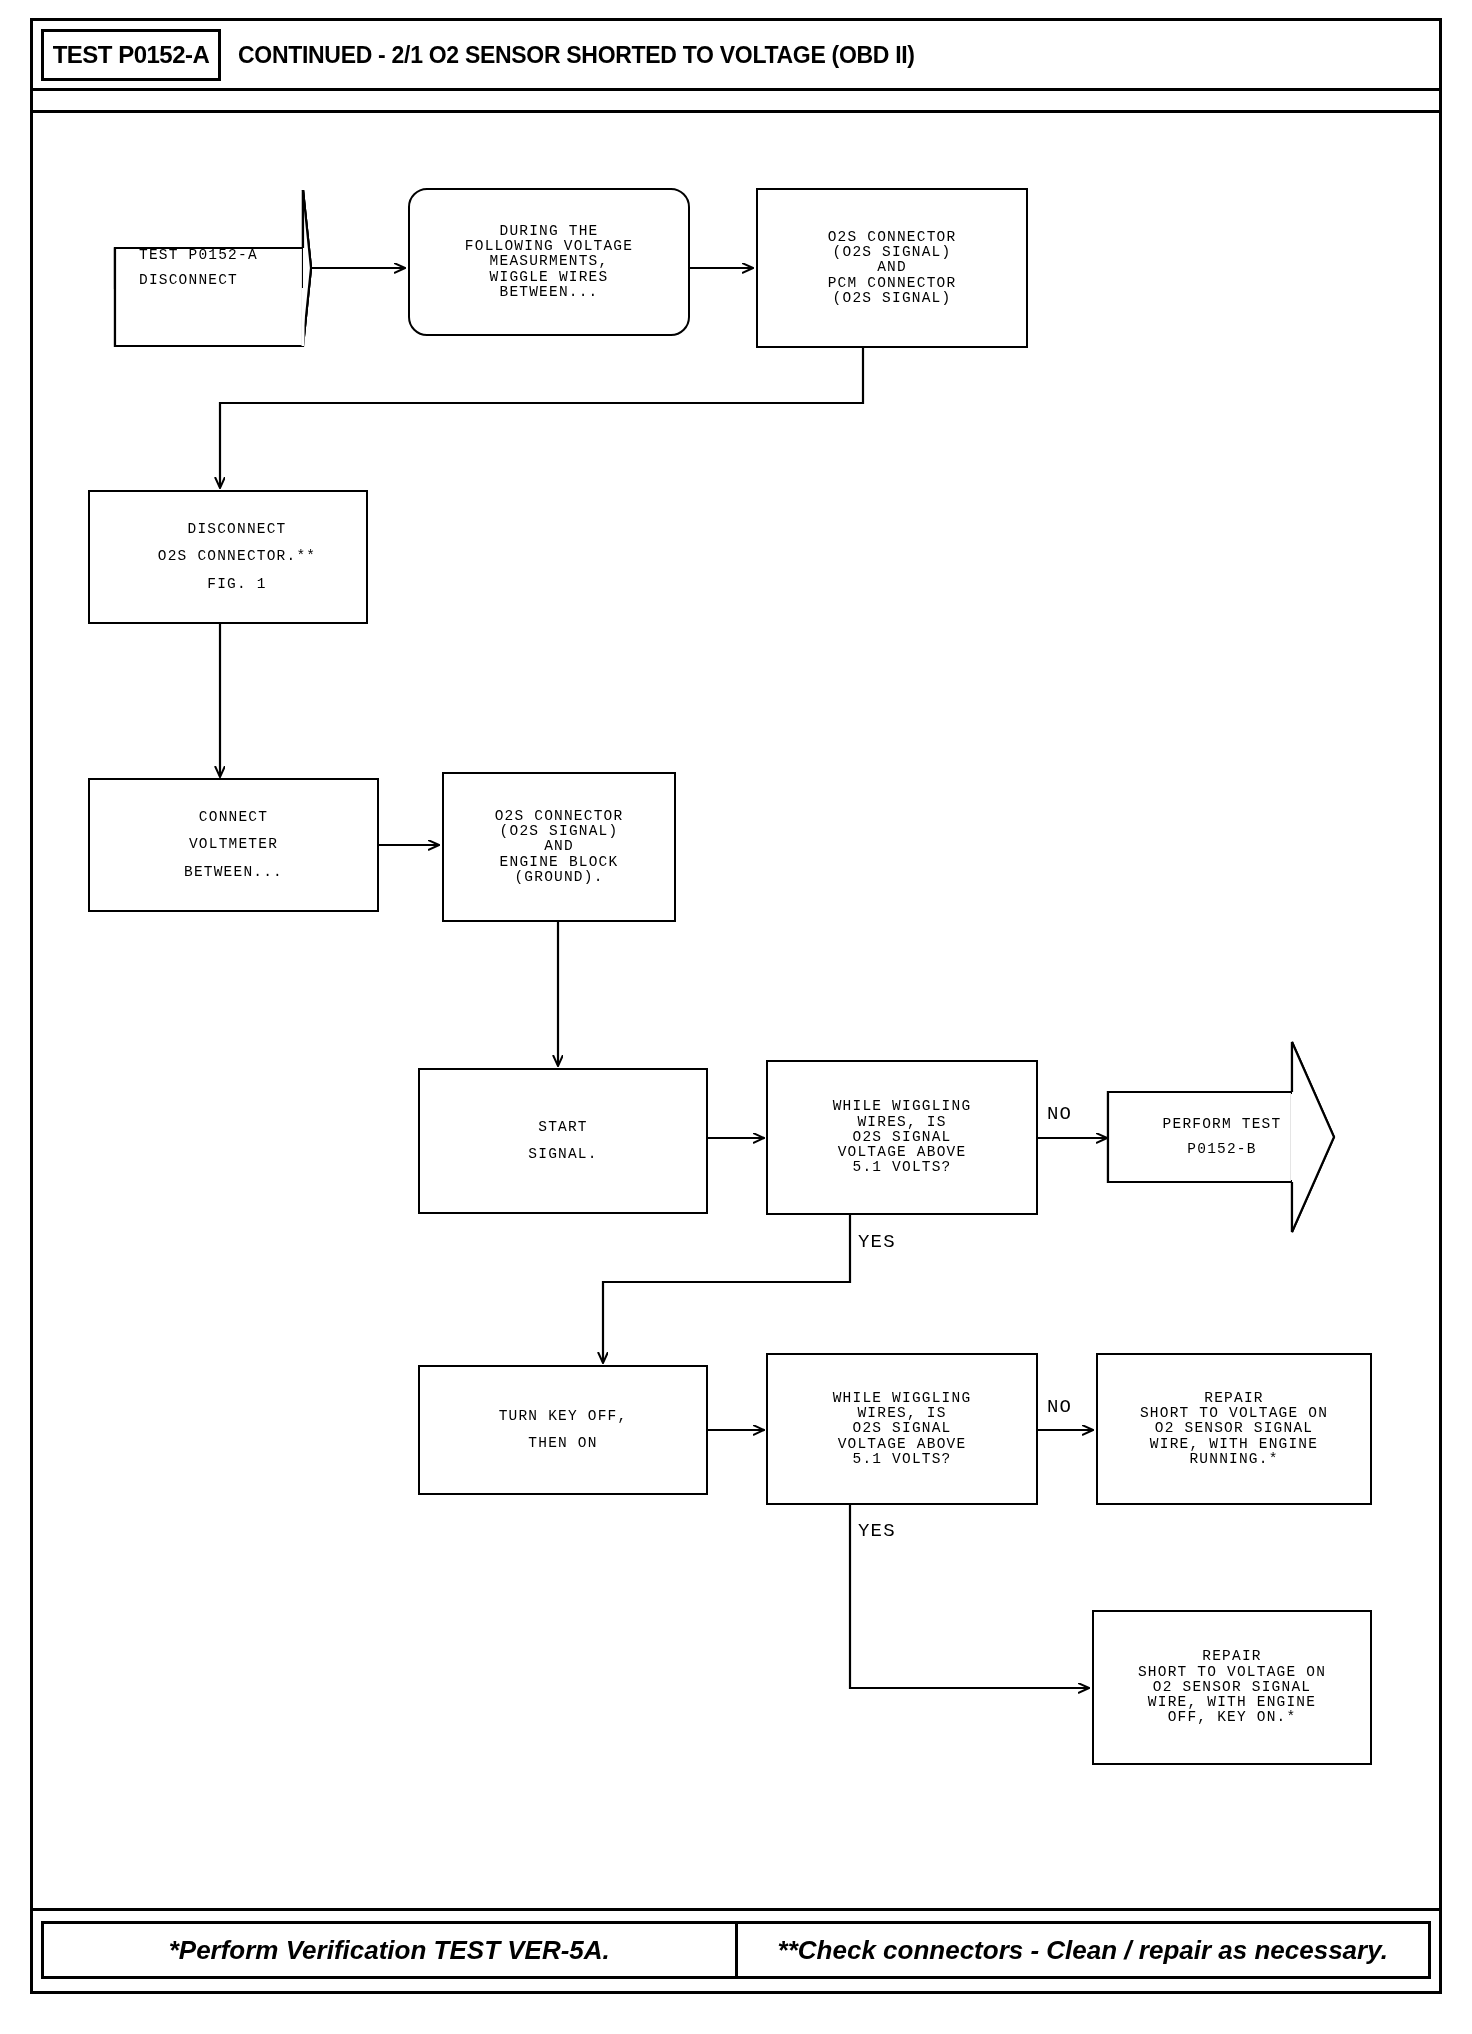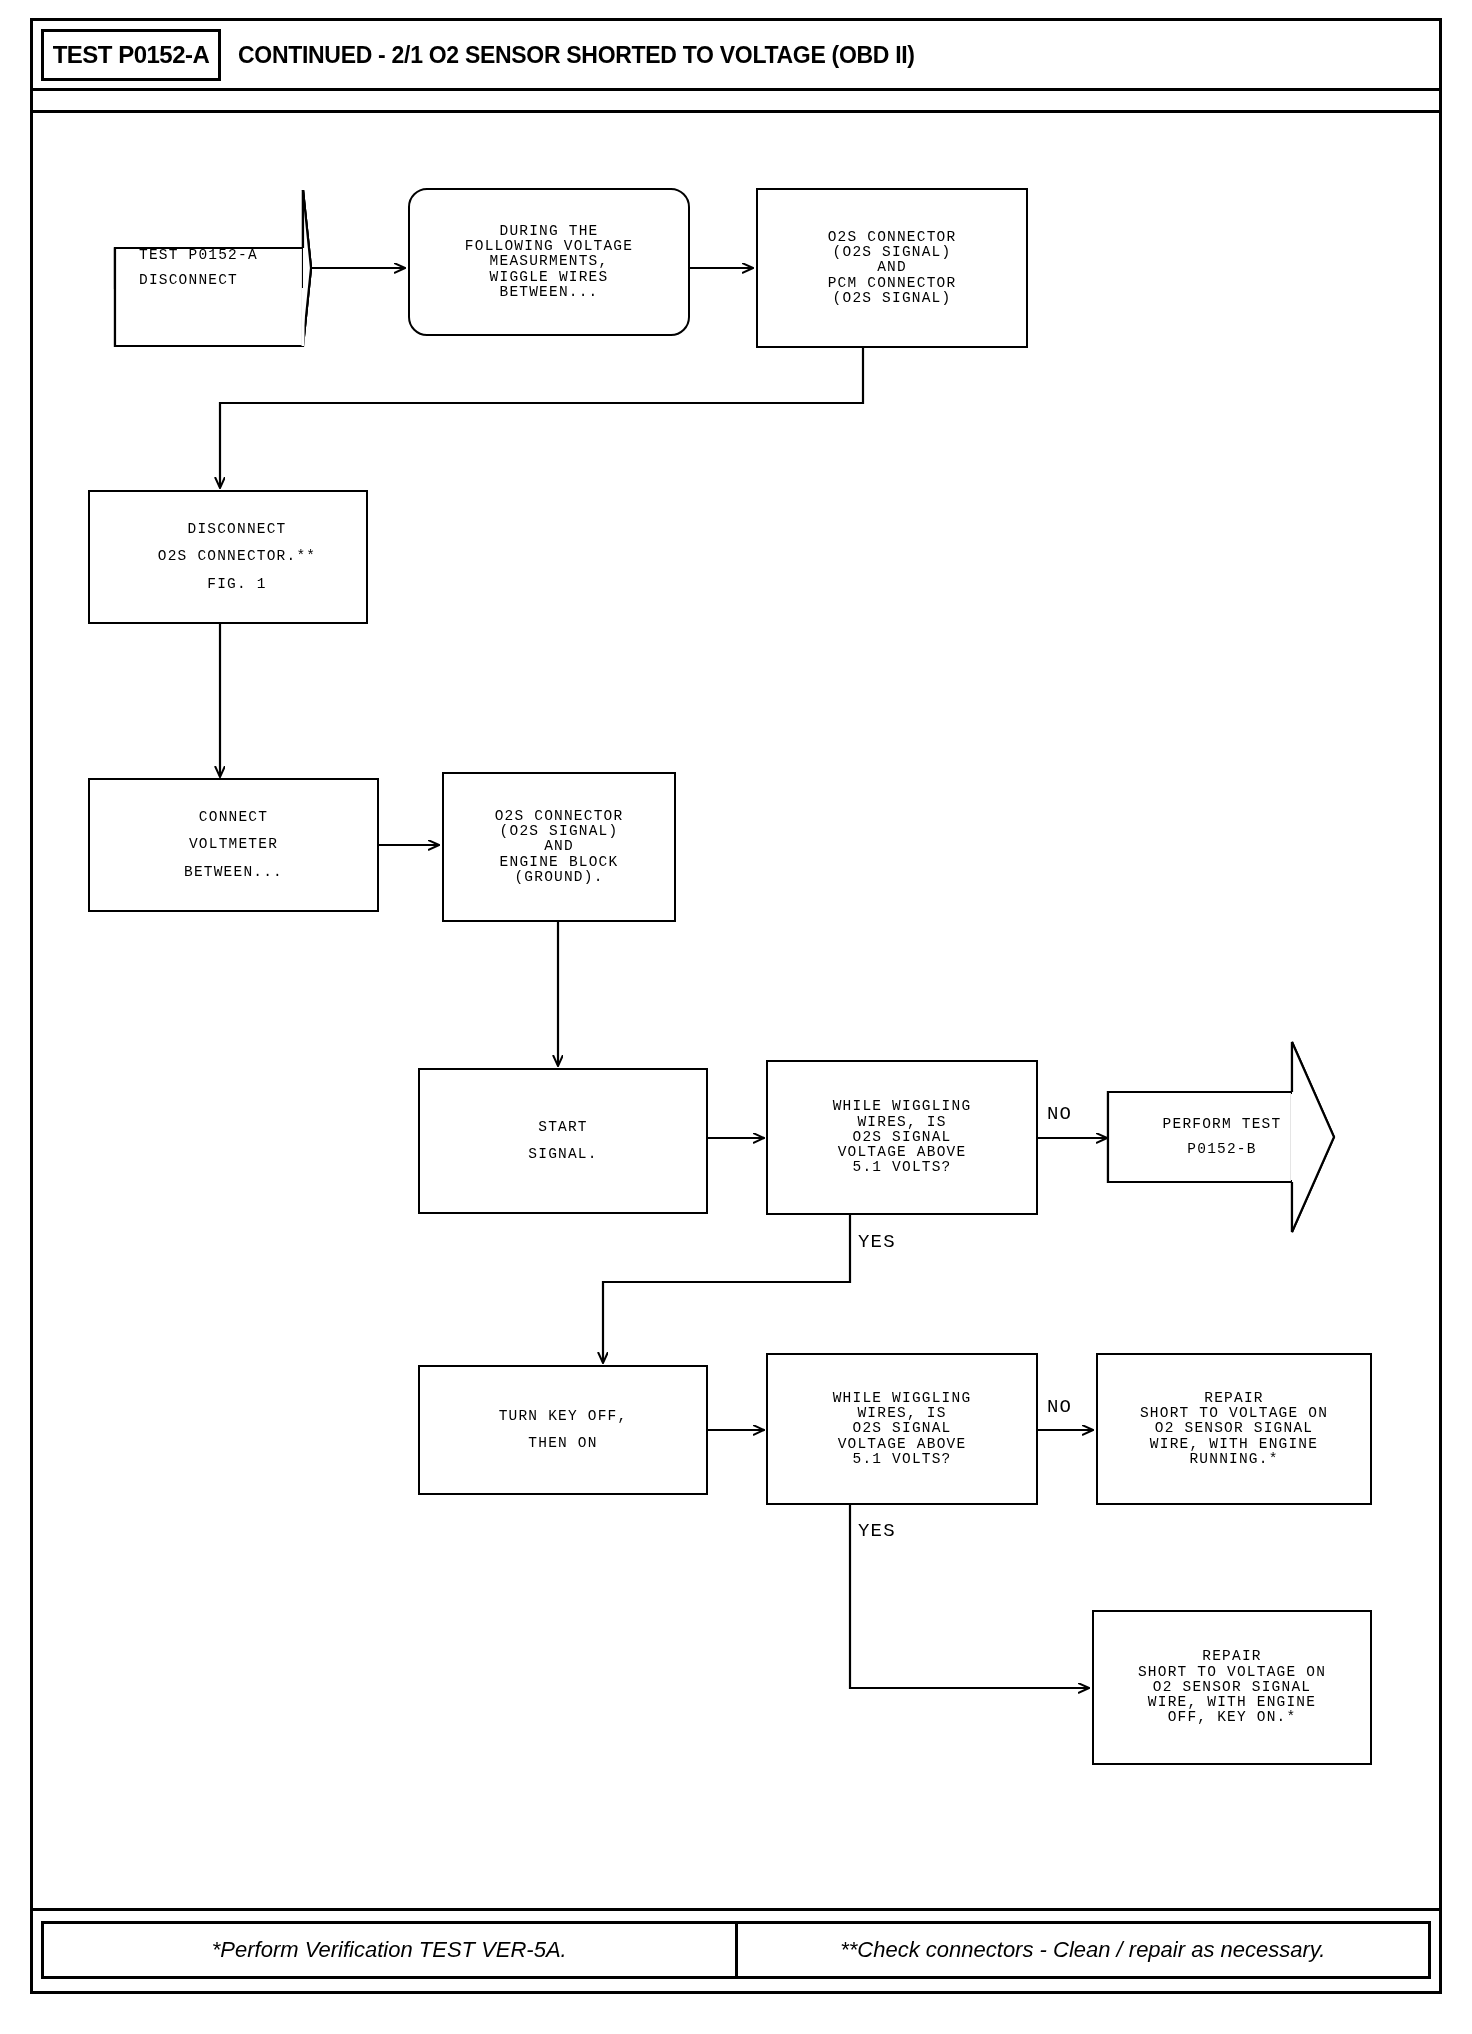--- a/index.html
+++ b/index.html
@@ -24,21 +24,21 @@
   
   .hdr-rule{position:absolute;left:33px;top:110px;width:1406px;height:3px;background:#000;}
 
   
   .ftr{position:absolute;left:33px;top:1908px;width:1406px;height:83px;
        border-top:3px solid #000;box-sizing:border-box;}
   .ftr-inner{position:absolute;left:8px;top:10px;width:1390px;height:58px;
              border:3px solid #000;box-sizing:border-box;display:flex;}
   .ftr-cell{flex:1;display:flex;align-items:center;justify-content:center;}
   .ftr-cell+.ftr-cell{border-left:3px solid #000;}
-  .ftr-cell span{font-style:italic;font-weight:normal;font-size:22px;}
+  .ftr-cell span{font-style:italic;font-weight:bold;font-size:26px;}
 
   
   .box{position:absolute;border:2px solid #000;box-sizing:border-box;background:#fff;
        display:flex;flex-direction:column;align-items:center;justify-content:center;
        font-family:"Liberation Mono",monospace;font-size:14.5px;line-height:1.05;
        letter-spacing:1.2px;text-align:center;color:#000;}
   .box .ln{white-space:pre;}
   .box.sp .ln{margin:6px 0;}
 
   

